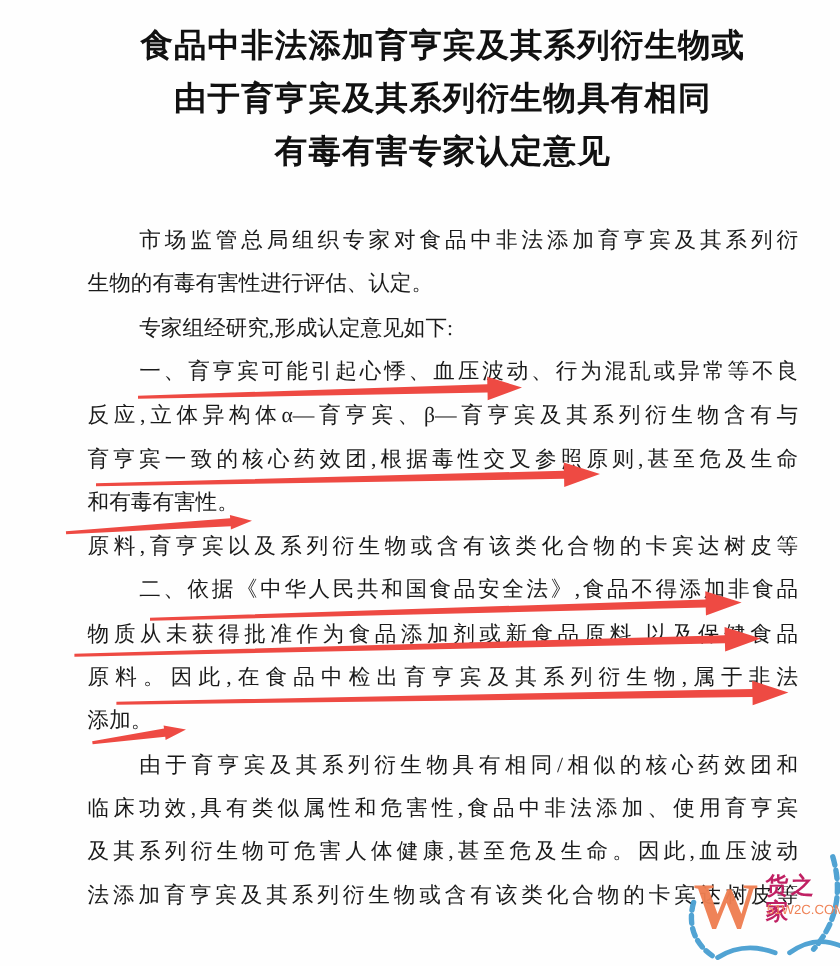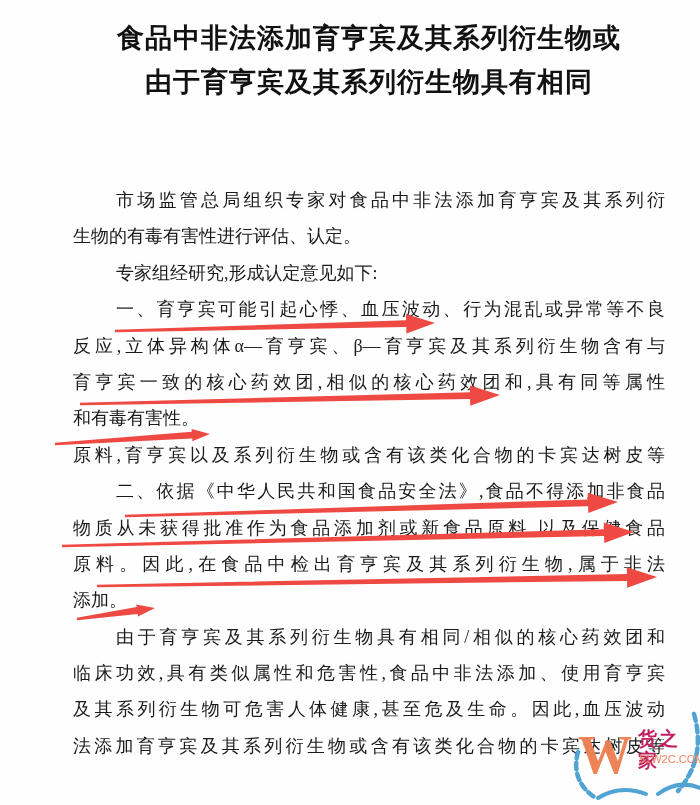--- a/index.html
+++ b/index.html
@@ -47,29 +47,30 @@
   }
 </style>
 </head>
 <body>
 
 <div class="page">
 
   <div class="doc-title">
     <div class="title-line">食品中非法添加育亨宾及其系列衍生物或</div>
     <div class="title-line">由于育亨宾及其系列衍生物具有相同</div>
+    <div class="title-line">有毒有害专家认定意见</div>
   </div>
 
   <div class="doc-body" id="doc-body">
       <div class="line indent just">市场监管总局组织专家对食品中非法添加育亨宾及其系列衍</div>
       <div class="line">生物的有毒有害性进行评估、认定。</div>
       <div class="line indent">专家组经研究,形成认定意见如下:</div>
       <div class="line indent just">一、育亨宾可能引起心悸、血压波动、行为混乱或异常等不良</div>
       <div class="line just">反应,立体异构体α—育亨宾、β—育亨宾及其系列衍生物含有与</div>
-      <div class="line just">育亨宾一致的核心药效团,相似的核心药效团和,具有同等属性</div>
+      <div class="line just">育亨宾一致的核心药效团,根据毒性交叉参照原则,甚至危及生命</div>
       <div class="line">和有毒有害性。</div>
       <div class="line just">原料,育亨宾以及系列衍生物或含有该类化合物的卡宾达树皮等</div>
       <div class="line indent just">二、依据《中华人民共和国食品安全法》,食品不得添加非食品</div>
       <div class="line just">物质从未获得批准作为食品添加剂或新食品原料,以及保健食品</div>
       <div class="line just">原料。因此,在食品中检出育亨宾及其系列衍生物,属于非法</div>
       <div class="line">添加。</div>
       <div class="line indent just">由于育亨宾及其系列衍生物具有相同/相似的核心药效团和</div>
       <div class="line just">临床功效,具有类似属性和危害性,食品中非法添加、使用育亨宾</div>
       <div class="line just">及其系列衍生物可危害人体健康,甚至危及生命。因此,血压波动</div>
       <div class="line just">法添加育亨宾及其系列衍生物或含有该类化合物的卡宾达树皮等</div>

